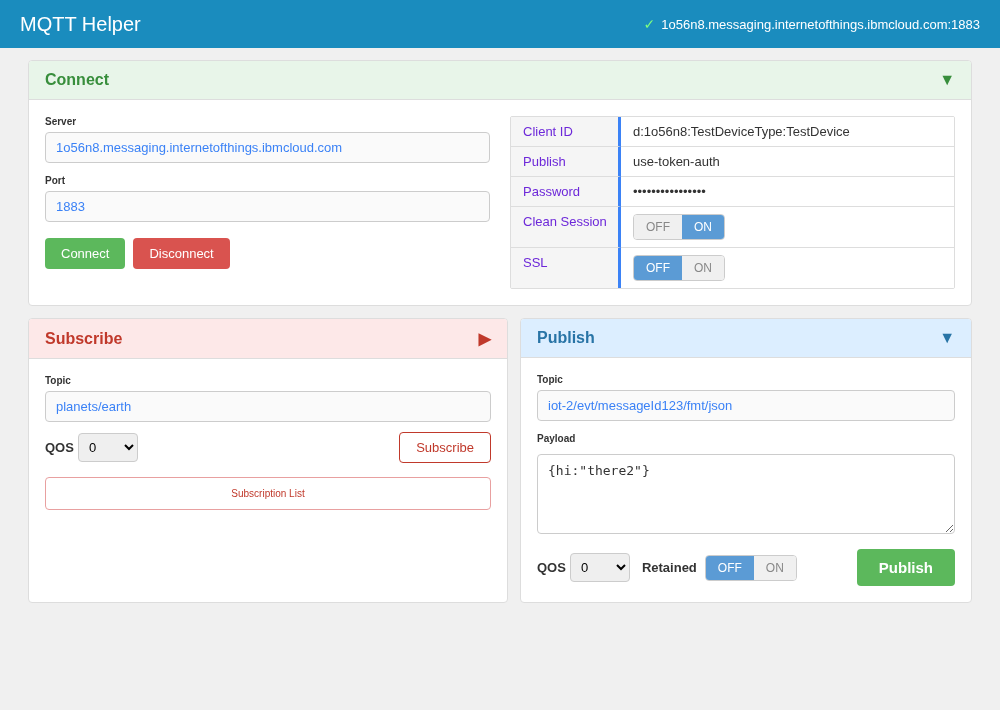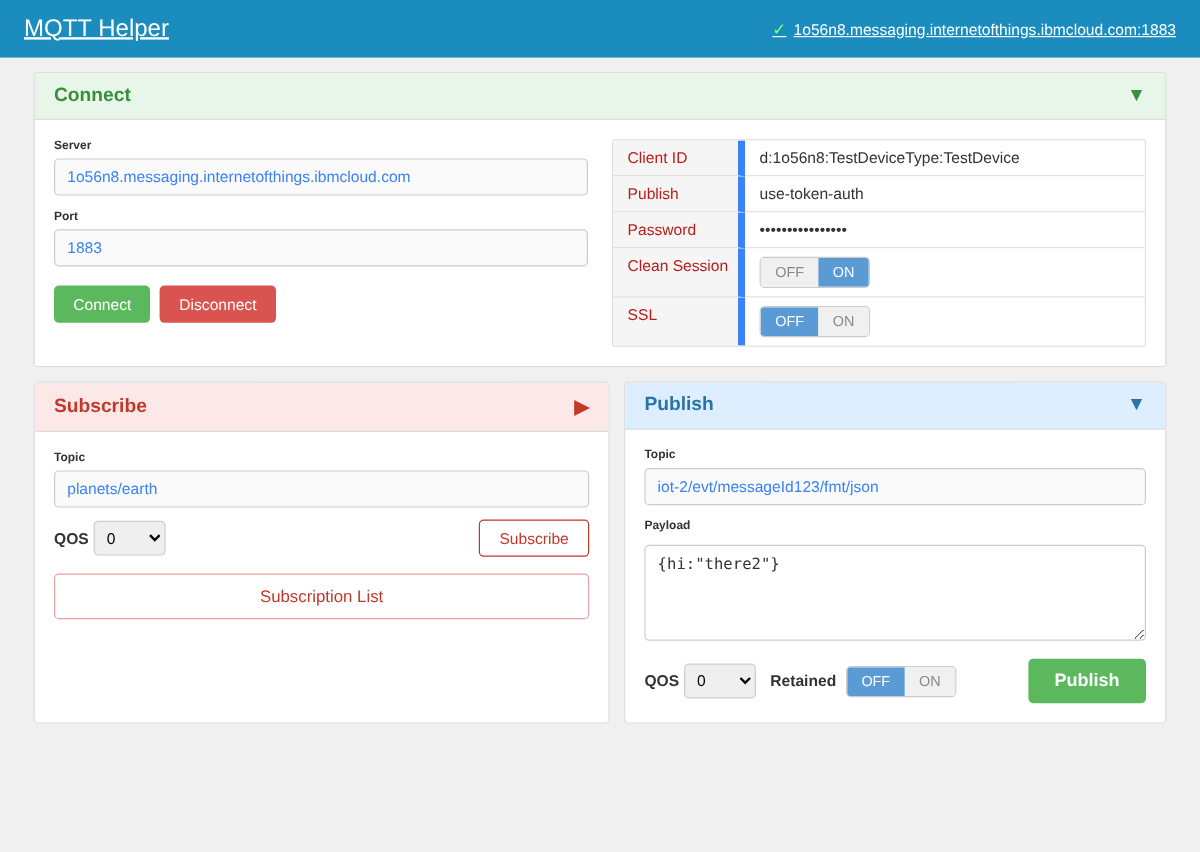--- a/index.html
+++ b/index.html
@@ -14,21 +14,20 @@
 
     
     .header {
       background: #1a8cbe;
       color: white;
       padding: 12px 20px;
       display: flex;
       align-items: center;
       justify-content: space-between;
       height: 48px;
-      text-decoration: underline;
     }
     .header-title {
       font-size: 20px;
       font-weight: 500;
       color: white;
     }
     .header-status {
       display: flex;
       align-items: center;
       gap: 6px;
@@ -211,21 +210,21 @@
     }
 
     .subscription-list-btn {
       width: 100%;
       margin-top: 14px;
       padding: 10px;
       background: white;
       color: #c0392b;
       border: 1px solid #e8a0a0;
       border-radius: 4px;
-      font-size: 14px;
+      font-size: 10px;
       font-weight: 500;
       cursor: pointer;
       text-align: center;
     }
 
     
     .payload-textarea {
       width: 100%;
       padding: 8px 10px;
       border: 1px solid #ccc;
@@ -273,22 +272,22 @@
     .cred-grid-cell {
       padding: 7px 12px;
       font-size: 13px;
       border-bottom: 1px solid #ddd;
     }
     .cred-grid-cell:last-child, .cred-grid-cell:nth-last-child(2) {
       border-bottom: none;
     }
     .cred-grid-key {
       background: #f5f5f5;
-      color: #b91c1c;
-      border-right: 6px solid #3b82f6;
+      color: #6d28d9;
+      border-right: 3px solid #3b82f6;
       white-space: nowrap;
     }
     .cred-grid-val {
       background: white;
       color: #333;
     }
     .cred-toggle-cell {
       display: flex;
       align-items: center;
       gap: 0;

